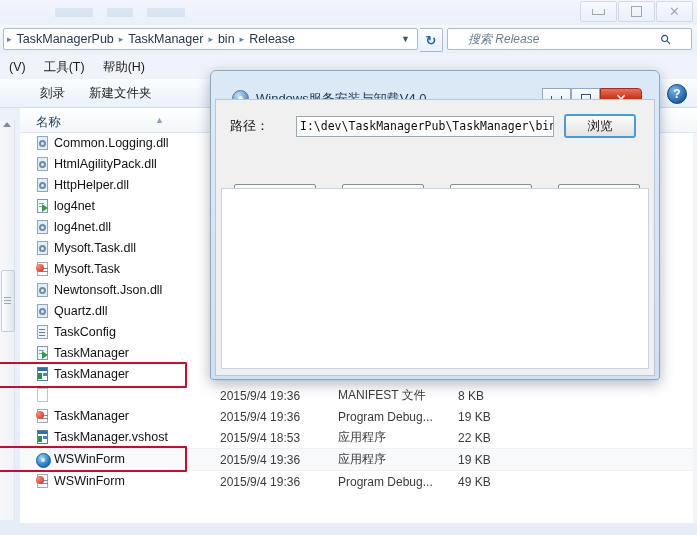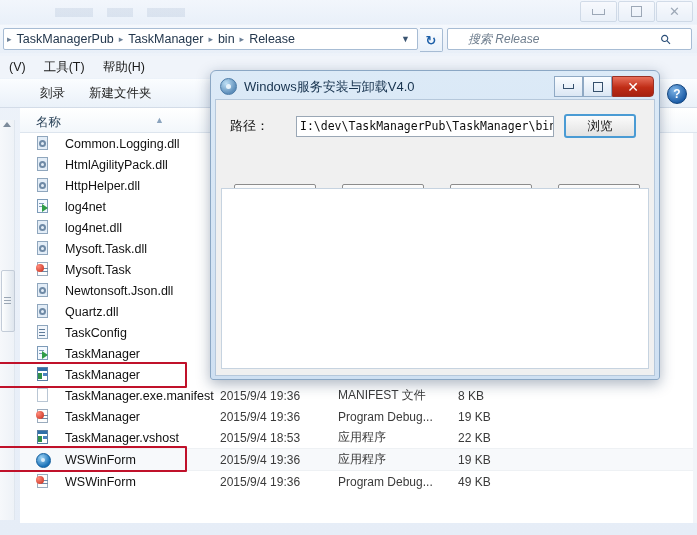--- a/index.html
+++ b/index.html
@@ -73,21 +73,21 @@
     background:linear-gradient(#ffffff,#f3f7fb);
     border-bottom:1px solid #dde5ee;}
   #colname{position:absolute;left:36px;top:114px;font-size:12.5px;color:#2a4258;}
   #colsort{position:absolute;left:155px;top:115px;color:#8aa3bd;font-size:9px;}
 
   
   #filelist{position:absolute;left:20px;top:133px;width:677px;height:390px;
     background:#ffffff;}
   .frow{position:relative;height:21px;display:flex;align-items:center;}
   .frow.sel{background:#f7f9fb;border-top:1px solid #eef1f4;border-bottom:1px solid #eef1f4;}
-  .fname{display:flex;align-items:center;gap:15px;width:200px;padding-left:16px;box-sizing:border-box;}
+  .fname{display:flex;gap:4px;width:200px;padding-left:16px;box-sizing:border-box;}
   .flabel{font-size:12.5px;color:#111;white-space:nowrap;}
   .fdate{width:118px;font-size:12px;color:#3a3a3a;}
   .ftype{width:120px;font-size:12px;color:#3a3a3a;}
   .fsize{width:84px;font-size:12px;color:#3a3a3a;text-align:left;}
 
   
   .ico{width:14px;height:15px;position:relative;flex:0 0 14px;}
   .ico .pg{position:absolute;left:1px;top:0;width:11px;height:14px;
     background:#ffffff;border:1px solid #9aabbd;box-sizing:border-box;}
   
@@ -132,21 +132,21 @@
   #navup{position:absolute;left:3px;top:122px;width:0;height:0;
     border-left:4px solid transparent;border-right:4px solid transparent;border-bottom:5px solid #7d8b9b;}
 
   
   #listscroll{position:absolute;right:0;top:133px;width:4px;height:390px;background:#f1f4f8;}
 
   
   #dialog{position:absolute;left:210px;top:70px;width:450px;height:310px;
     border:1px solid #8ba7c4;border-radius:6px 6px 3px 3px;
     background:linear-gradient(#dceaf7,#cfe0f2);
-    padding:3px;box-sizing:border-box;
+    padding:15px;box-sizing:border-box;
     box-shadow:0 4px 14px rgba(20,45,80,.35);}
   #dlgtitlebar{height:25px;display:flex;align-items:center;padding:0 2px 0 6px;}
   #dlgicon{width:15px;height:15px;border-radius:50%;margin-right:7px;
     background:radial-gradient(circle at 35% 30%,#bfe0f5,#5e8fbb 70%);border:1px solid #4a7aa6;
     position:relative;}
   #dlgicon:after{content:"";position:absolute;left:5px;top:5px;width:5px;height:5px;
     border-radius:50%;background:#e8f3fb;}
   #dlgtitle{font-size:13px;color:#16324e;white-space:nowrap;}
   #dlgcontrols{margin-left:auto;display:flex;gap:0;}
   .dbtn{width:27px;height:19px;border:1px solid #8fa9c4;
@@ -395,21 +395,20 @@
         </span>
         <span class="fdate">2015/9/4 19:36</span>
         <span class="ftype">应用程序</span>
         <span class="fsize">6 KB</span>
       </div>
       <div class="frow">
         <span class="fname">
           <span class="ico ico-blank">
             <span class="pg"></span>
           </span>
-          <span class="flabel">TaskManager.exe.manifest</span>
         </span>
         <span class="fdate">2015/9/4 19:36</span>
         <span class="ftype">MANIFEST 文件</span>
         <span class="fsize">8 KB</span>
       </div>
       <div class="frow">
         <span class="fname">
           <span class="ico ico-pdb">
             <span class="pg"></span>
             <span class="ln" style="top:6px"></span>

